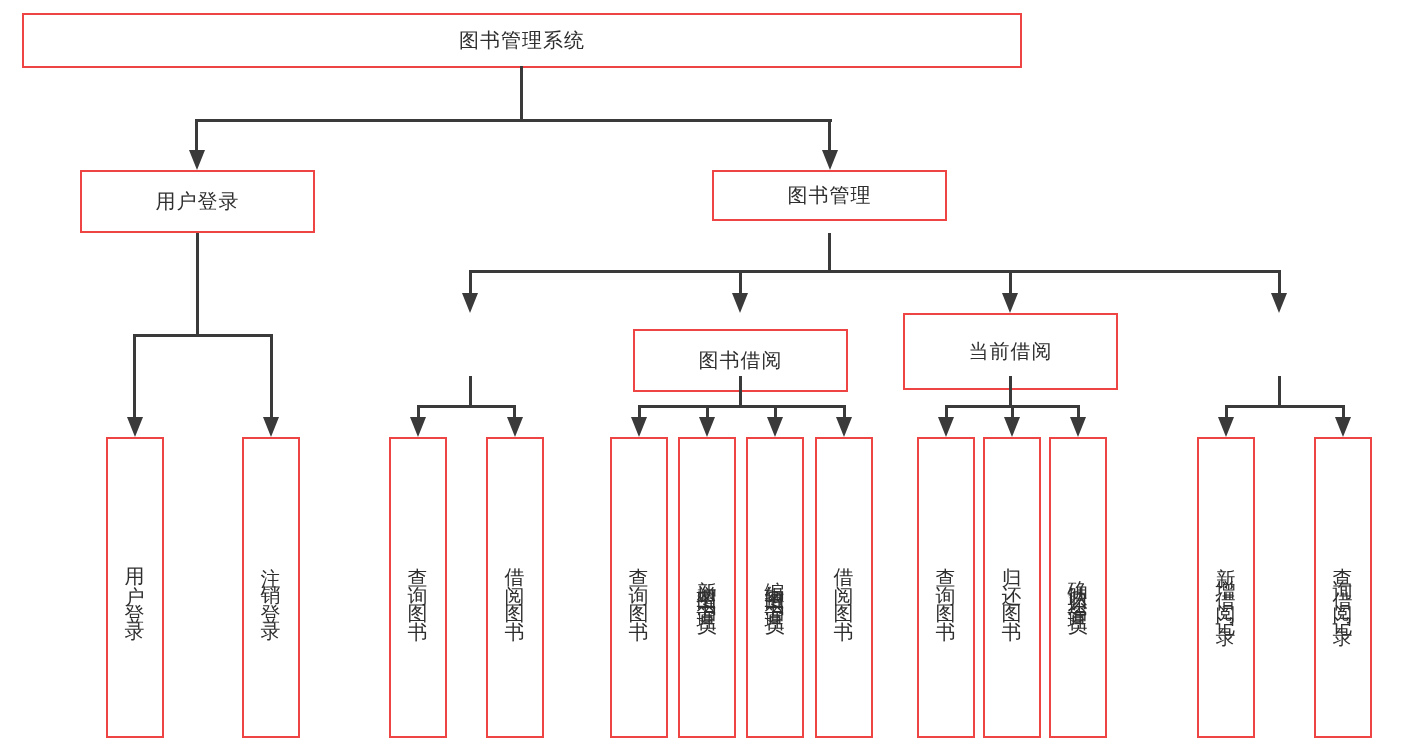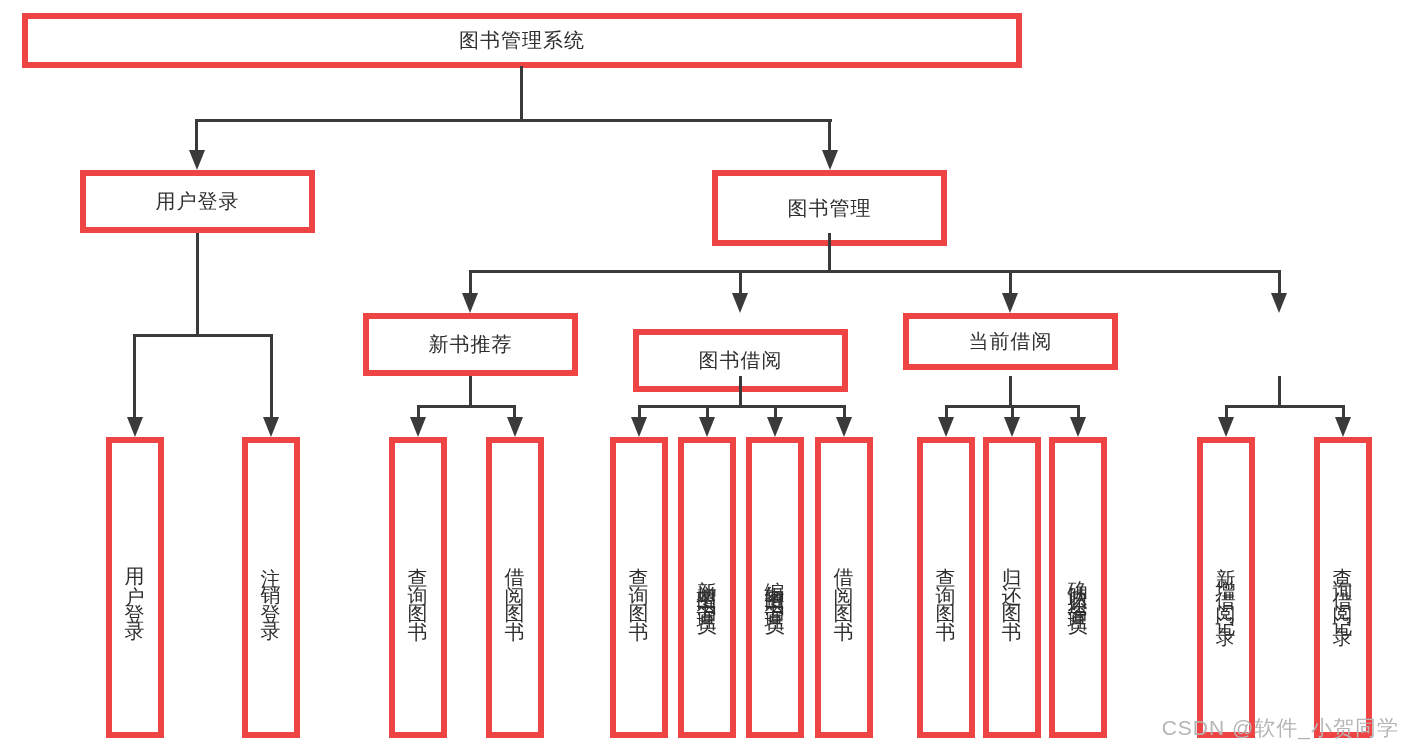--- a/index.html
+++ b/index.html
@@ -2,21 +2,21 @@
 <html><head>
 <meta charset="utf-8">
 <style>
   html,body { margin:0; padding:0; background:#ffffff; }
   .stage {
     position:relative; width:1405px; height:747px; background:#ffffff;
     font-family:"Liberation Sans", sans-serif; color:#2e2e2e; overflow:hidden;
   }
   .node {
     position:absolute; box-sizing:border-box; background:#ffffff;
-    border:6px solid #ef4444; display:flex; align-items:center; justify-content:center;
+    border:2px solid #ef4444; display:flex; align-items:center; justify-content:center;
     font-size:20px; letter-spacing:1px; text-align:center;
   }
   .leaf { width:58px; top:437px; height:301px; }
   .v-label {
     writing-mode:vertical-rl; text-orientation:mixed; line-height:1.1; white-space:nowrap;
   }
   .ls-lg { letter-spacing:18px; }
   .ls-md { letter-spacing:12px; }
   .ls-sm { letter-spacing:5px; }
   .line { position:absolute; background:#3a3a3a; }
@@ -36,33 +36,30 @@
 <div class="stage">
 
   <div class="node" style="left:22px; top:13px; width:1000px; height:55px;">
     <span>图书管理系统</span>
   </div>
 
   <div class="node" style="left:80px; top:170px; width:235px; height:63px;">
     <span>用户登录</span>
   </div>
 
-  <div class="node" style="left:712px; top:170px; width:235px; height:76px;">
+  <div class="node" style="left:712px; top:170px; width:235px; height:51px;">
     <span>图书管理</span>
   </div>
 
-  <div class="node" style="left:363px; top:313px; width:215px; height:63px;">
-    <span>新书推荐</span>
-  </div>
 
   <div class="node" style="left:633px; top:329px; width:215px; height:63px;">
     <span>图书借阅</span>
   </div>
 
-  <div class="node" style="left:903px; top:313px; width:215px; height:57px;">
+  <div class="node" style="left:903px; top:313px; width:215px; height:77px;">
     <span>当前借阅</span>
   </div>
 
 
   <div class="node leaf" style="left:106px;">
     <span class="v-label ls-lg">用户登录</span>
   </div>
   <div class="node leaf" style="left:242px;">
     <span class="v-label ls-lg">注销登录</span>
   </div>
@@ -156,15 +153,14 @@
   <div class="line" style="left:1077px; top:405px; width:3px; height:16px;"></div>
   <div class="ah" style="left:1070px; top:417px;"></div>
 
   <div class="line" style="left:1278px; top:376px; width:3px; height:32px;"></div>
   <div class="line" style="left:1225px; top:405px; width:119px; height:3px;"></div>
   <div class="line" style="left:1225px; top:405px; width:3px; height:16px;"></div>
   <div class="ah" style="left:1218px; top:417px;"></div>
   <div class="line" style="left:1342px; top:405px; width:3px; height:16px;"></div>
   <div class="ah" style="left:1335px; top:417px;"></div>
 
-  <div class="watermark">CSDN @软件_小贺同学</div>
 
 </div>
 
 </body></html>

